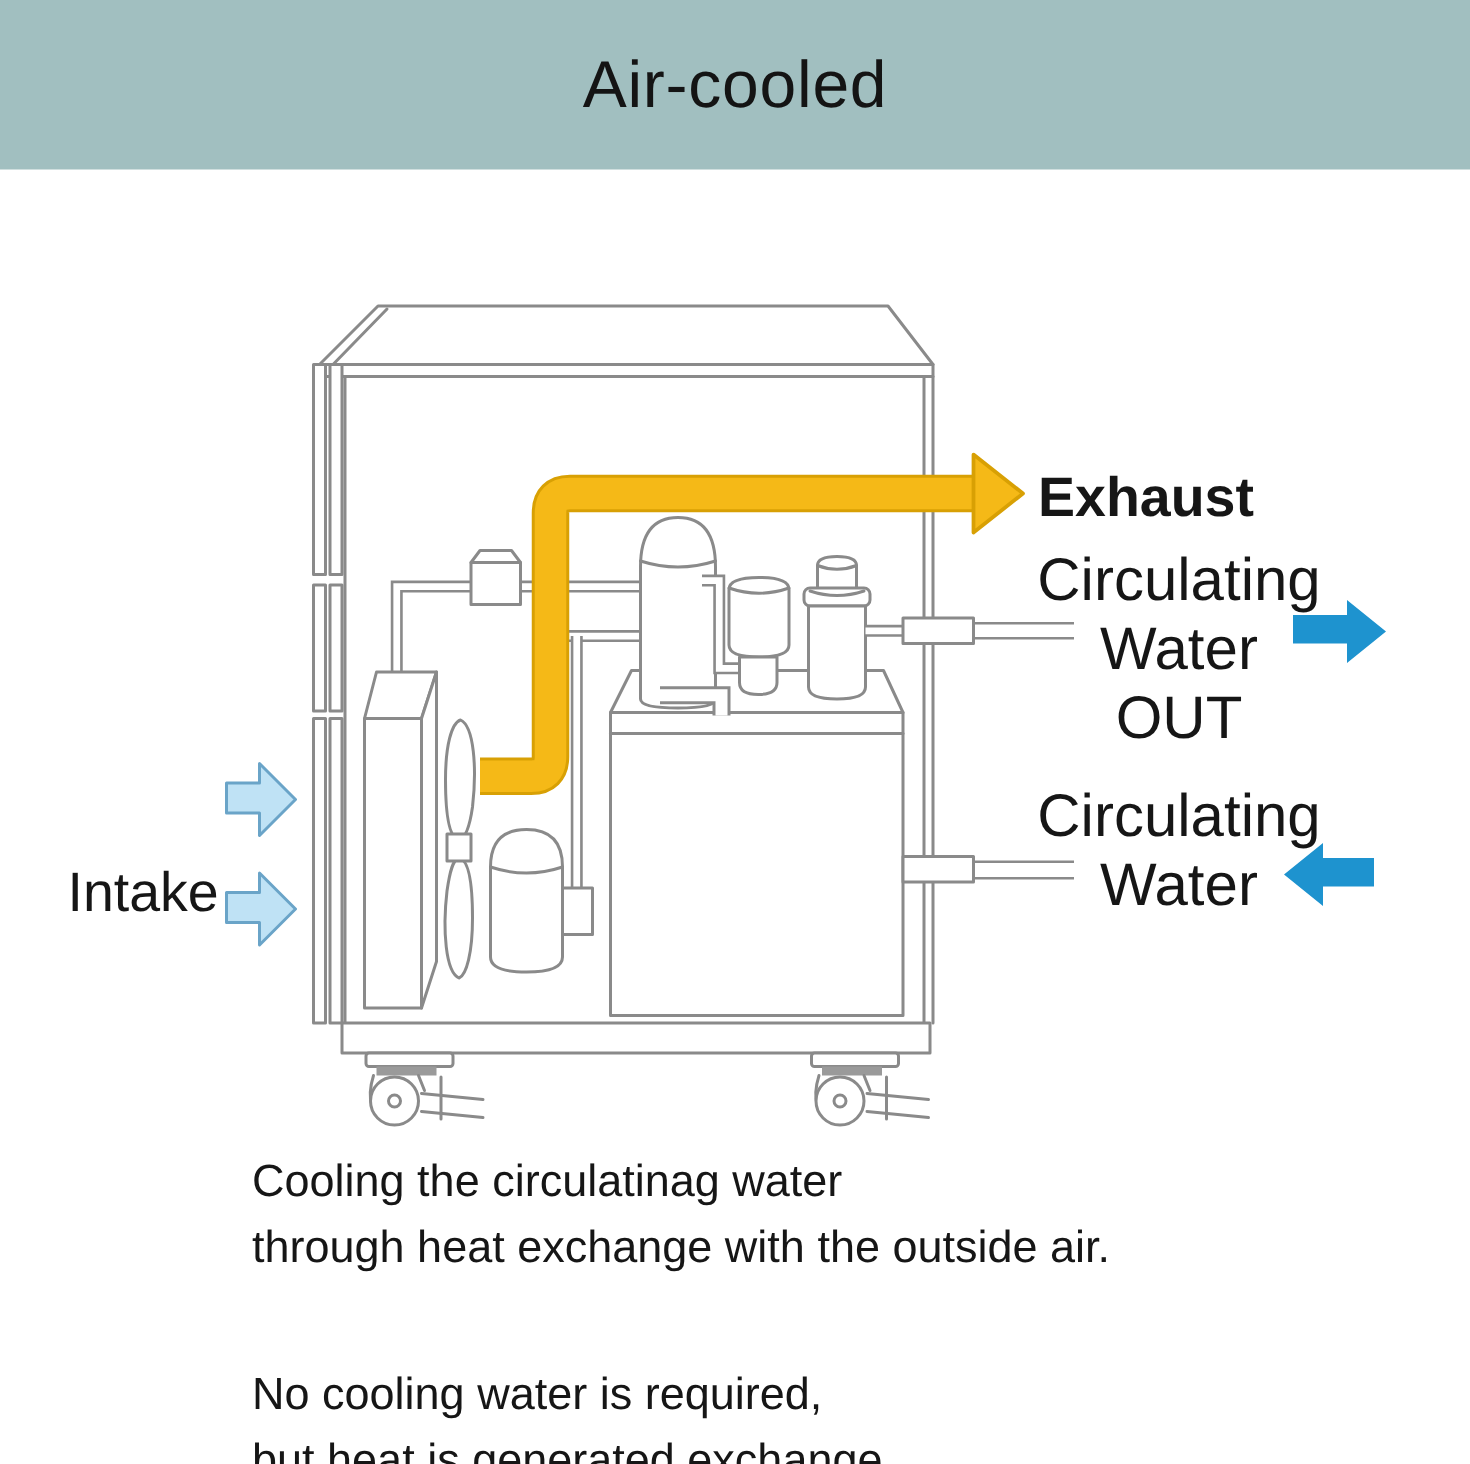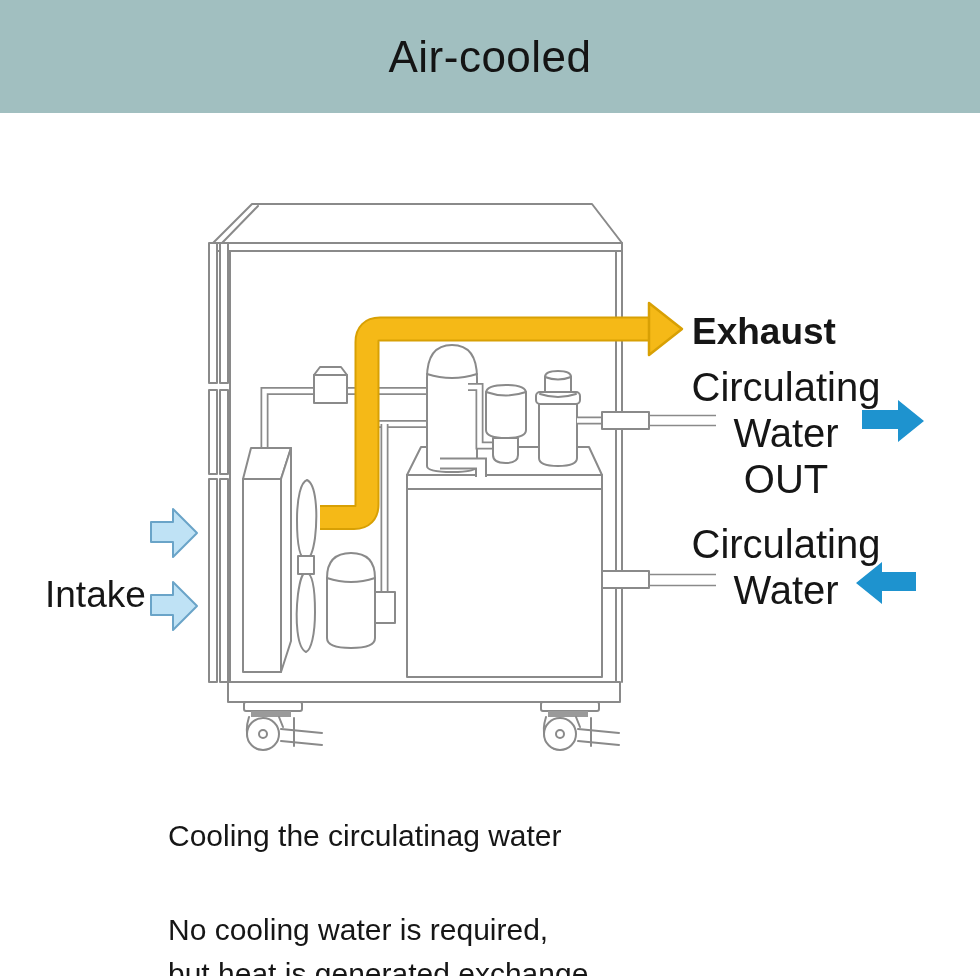--- a/index.html
+++ b/index.html
@@ -182,20 +182,21 @@
   <div>Circulating</div>
   <div>Water</div>
   <div>OUT</div>
 </div>
 
 <div class="label block" style="left:636px;top:521px;width:300px;">
   <div>Circulating</div>
   <div>Water</div>
 </div>
 
-<div class="caption" style="top:766px;margin-top:48px;">
+<div class="caption" style="top:766px;">
   <div>Cooling the circulatinag water</div>
+  <div>through heat exchange with the outside air.</div>
 </div>
 
 <div class="caption" style="top:908px;">
   <div>No cooling water is required,</div>
   <div>but heat is generated exchange.</div>
 </div>
 
 </body></html>

